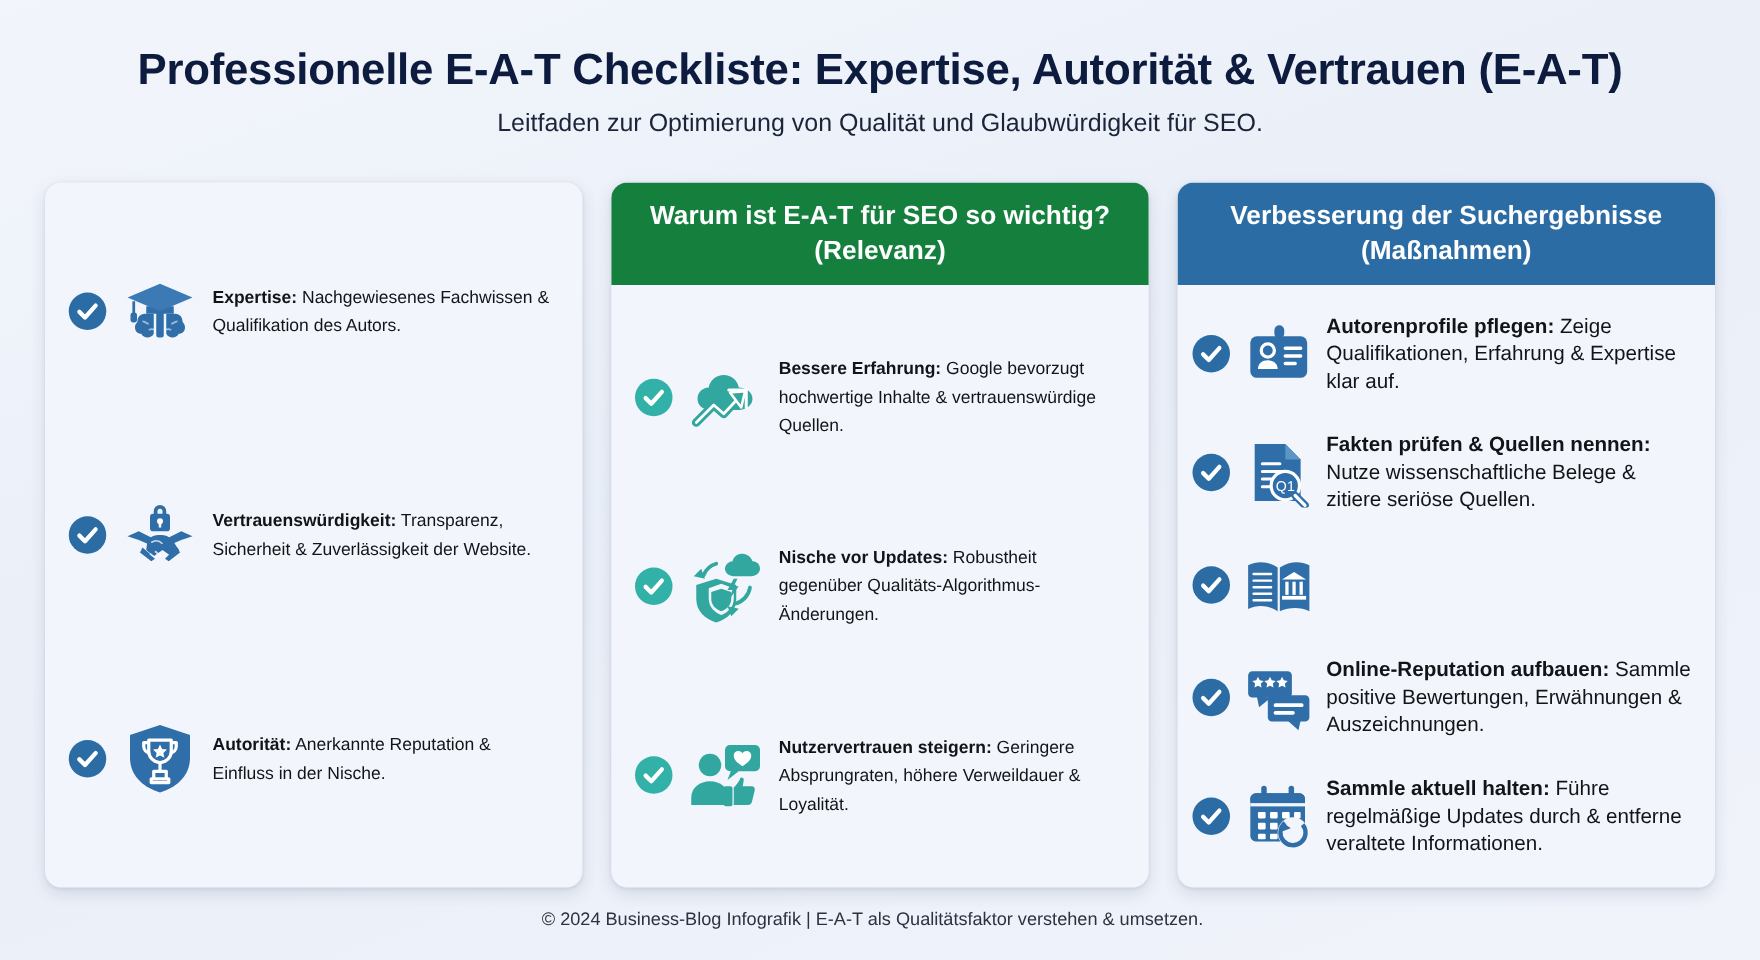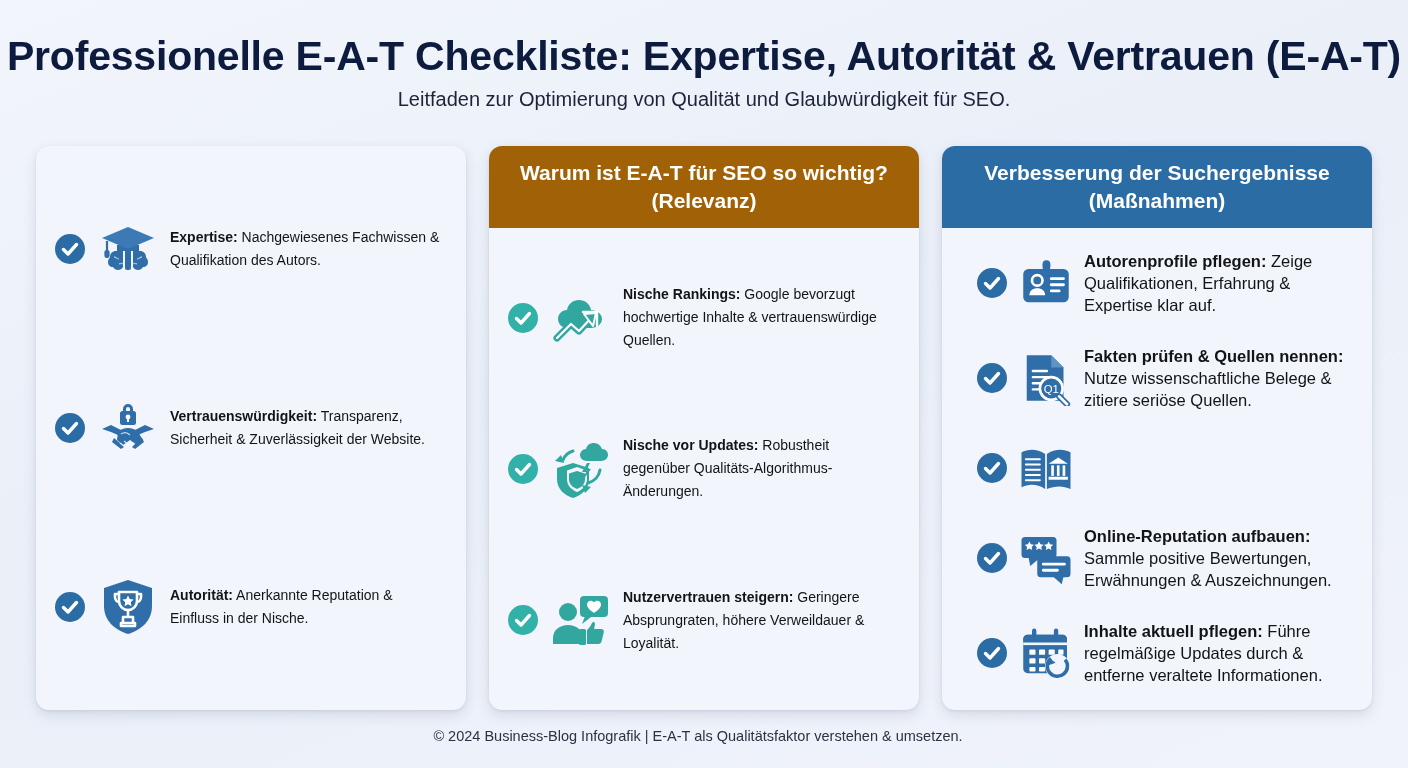--- a/index.html
+++ b/index.html
@@ -22,21 +22,21 @@
     box-sizing: border-box;
   }
 
   
   .header {
     padding-top: 34px;
     text-align: center;
   }
   .main-title {
     margin: 0;
-    font-size: 41px;
+    font-size: 35px;
     line-height: 44px;
     font-weight: bold;
     color: #0d1b3e;
     letter-spacing: -0.2px;
   }
   .subtitle {
     margin: 8px 0 12px 0;
     font-size: 20px;
     line-height: 26px;
     font-weight: normal;
@@ -71,33 +71,33 @@
     padding: 0 16px;
     box-sizing: border-box;
   }
   .card-header span {
     color: #ffffff;
     font-size: 21px;
     line-height: 28px;
     font-weight: bold;
   }
   .card-header.blue  { background: #2c6ca4; }
-  .card-header.teal  { background: #a16207; }
+  .card-header.teal  { background: #15803d; }
 
   .card-body {
     flex: 1;
     display: flex;
     flex-direction: column;
     justify-content: space-around;
     padding: 14px 22px 14px 18px;
     box-sizing: border-box;
   }
   .card-body.dense {
     justify-content: space-between;
-    padding: 22px 18px 24px 34px;
+    padding: 22px 18px 24px 11px;
   }
 
   .item {
     display: flex;
     align-items: center;
     gap: 10px;
   }
   .check {
     flex: 0 0 auto;
     width: 32px;
@@ -249,21 +249,21 @@
           </span>
           <span class="item-icon">
             <svg viewBox="0 0 64 64" width="64" height="64">
               <path d="M19 42c-6 0-10-4-10-9s4-9 9-9c1-6 6-10 12-10 6 0 11 4 12 10 6 0 11 4 11 9s-5 9-11 9z" fill="#31a79f"></path>
               <path d="M8 52 L22 38 L30 45 L44 30" stroke="#31a79f" stroke-width="7" fill="none" stroke-linecap="round" stroke-linejoin="round"></path>
               <path d="M8 52 L22 38 L30 45 L44 30" stroke="#ffffff" stroke-width="2.2" fill="none" stroke-linecap="round" stroke-linejoin="round"></path>
               <path d="M34 26h14v14" stroke="#ffffff" stroke-width="2.4" fill="none" stroke-linecap="round" stroke-linejoin="round"></path>
               <path d="M47 27l-3 13-9-12z" fill="#31a79f" stroke="#ffffff" stroke-width="2" stroke-linejoin="round"></path>
             </svg>
           </span>
-          <span class="item-text"><b>Nische Rankings:</b><span> Google bevorzugt hochwertige Inhalte &amp; vertrauenswürdige Quellen.</span></span>
+          <span class="item-text"><b>Bessere Erfahrung:</b><span> Google bevorzugt hochwertige Inhalte &amp; vertrauenswürdige Quellen.</span></span>
         </div>
 
         <div class="item">
           <span class="check">
             <svg viewBox="0 0 32 32" width="32" height="32">
                 <circle cx="16" cy="16" r="15" fill="#31b1a8"></circle>
                 <path d="M9.5 16.5 L14 21 L22.5 11.5" stroke="#ffffff" stroke-width="3.4" fill="none" stroke-linecap="round" stroke-linejoin="round"></path>
               </svg>
           </span>
           <span class="item-icon">
@@ -432,21 +432,21 @@
                 <rect x="13" y="38" width="7" height="6" rx="1"></rect>
                 <rect x="24" y="38" width="7" height="6" rx="1"></rect>
                 <rect x="13" y="48" width="7" height="5" rx="1"></rect>
                 <rect x="24" y="48" width="7" height="5" rx="1"></rect>
               </g>
               <circle cx="45" cy="47" r="14" fill="#f2f5fb"></circle>
               <circle cx="45" cy="47" r="11.5" fill="none" stroke="#2f6ea8" stroke-width="4" stroke-dasharray="54 18" transform="rotate(-40 45 47)"></circle>
               <path d="M36 38l-1 8 8-3z" fill="#2f6ea8"></path>
             </svg>
           </span>
-          <span class="item-text sm"><b>Inhalte aktuell pflegen:</b><span> Führe regelmäßige Updates durch &amp; entferne veraltete Informationen.</span></span>
+          <span class="item-text sm"><b>Sammle aktuell halten:</b><span> Führe regelmäßige Updates durch &amp; entferne veraltete Informationen.</span></span>
         </div>
 
       </div>
     </div>
 
   </div>
 
   <div class="footer">© 2024 Business-Blog Infografik | E-A-T als Qualitätsfaktor verstehen &amp; umsetzen.</div>
 
 </div>

